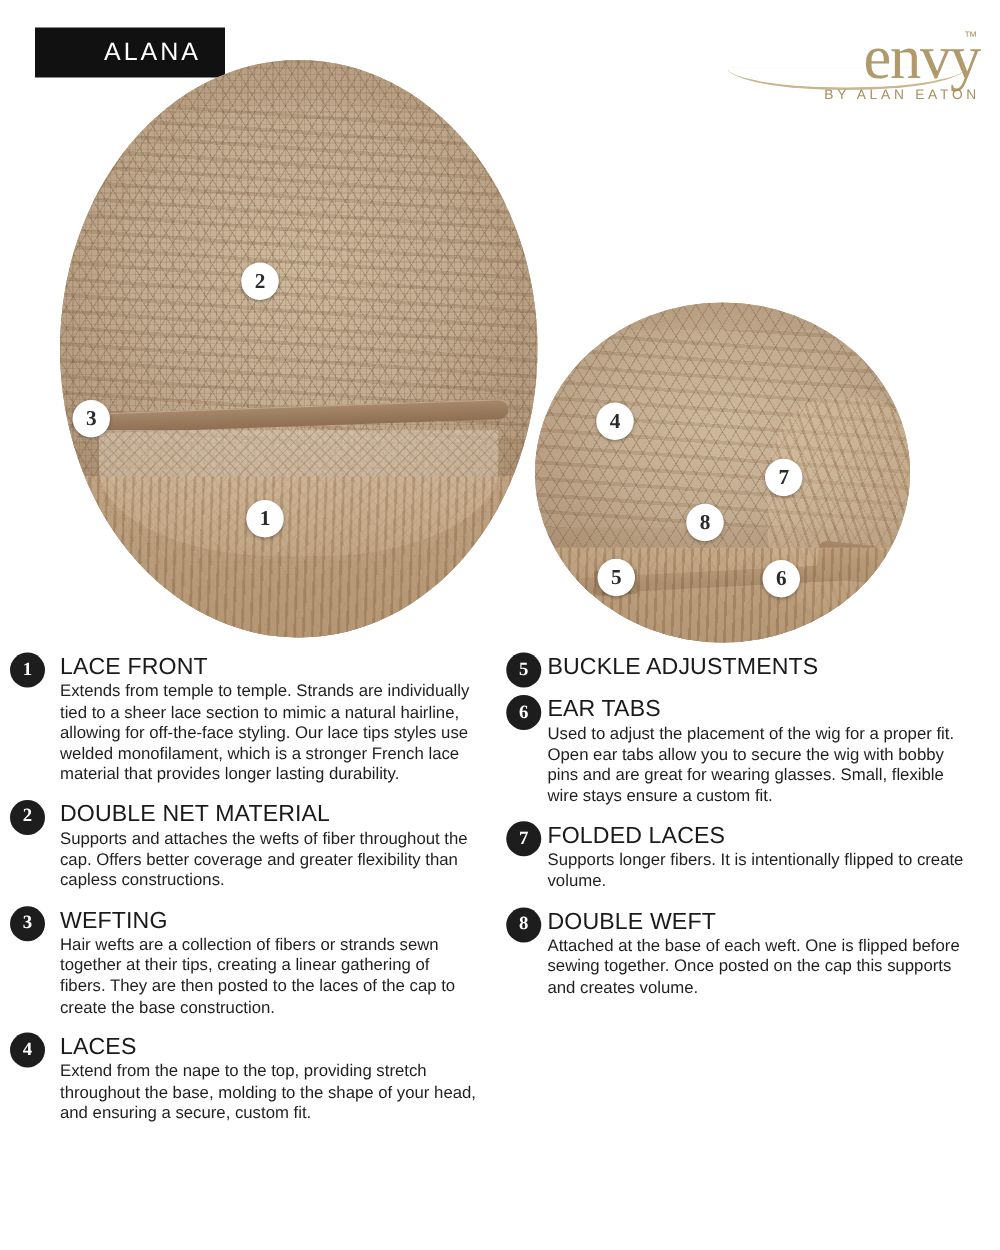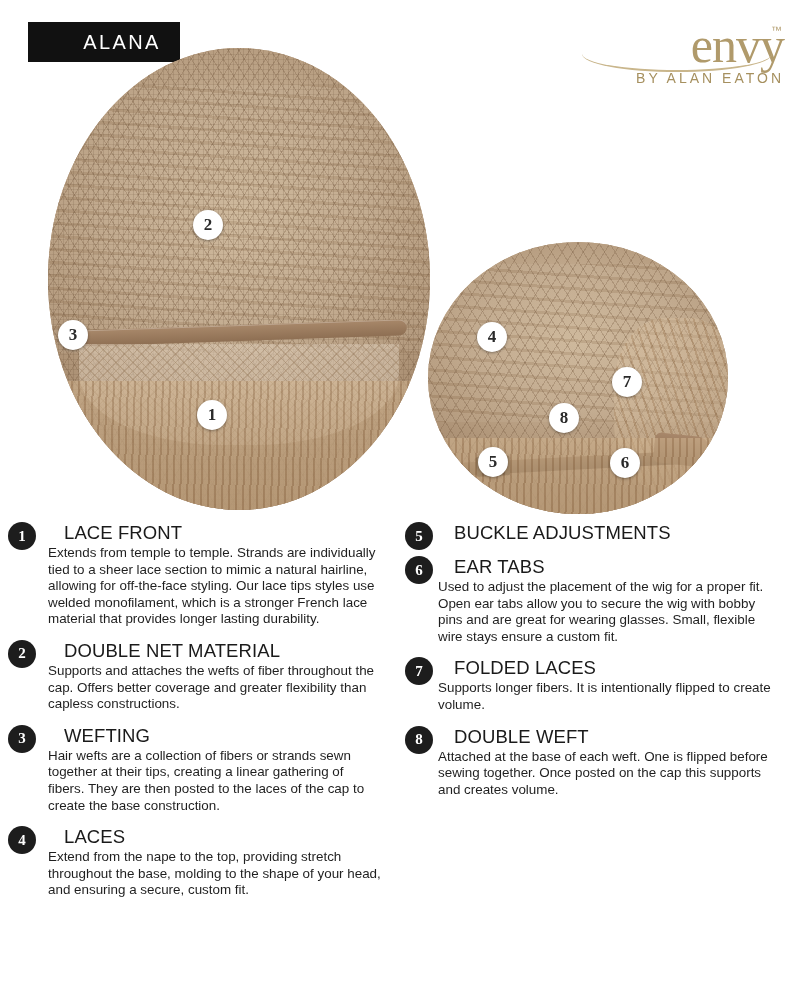--- a/index.html
+++ b/index.html
@@ -56,21 +56,21 @@
   .brand .swoosh {
     position: absolute;
     left: 8px; top: 34px;
     width: 190px; height: 18px;
     border-bottom: 2px solid #c9b68c;
     border-radius: 0 0 50% 50%/0 0 100% 100%;
   }
   .brand .sub {
     position: absolute;
     left: 0; right: 0; top: 50px;
-    font-size: 14px;
+    font-size: 11px;
     letter-spacing: 3px;
     color: #a6905f;
   }
 
   
   .photo {
     position: absolute;
     left: 0; top: 20px;
     width: 800px; height: 500px;
     overflow: hidden;
@@ -209,21 +209,21 @@
     border-radius: 50%;
     background: #1d1d1d;
     color: #ffffff;
     font-size: 15px;
     font-weight: 700;
     display: flex; align-items: center; justify-content: center;
     font-family: "Liberation Serif", serif;
   }
   .col.right .num { left: -33px; }
   .item h3 {
-    margin: 0 0 1px 16px;
+    margin: 0 0 1px 0;
     font-size: 18.5px;
     font-weight: 400;
     color: #1a1a1a;
     letter-spacing: .1px;
     line-height: 22px;
   }
   .item p {
     margin: 0;
     font-size: 13.4px;
     line-height: 16.6px;

